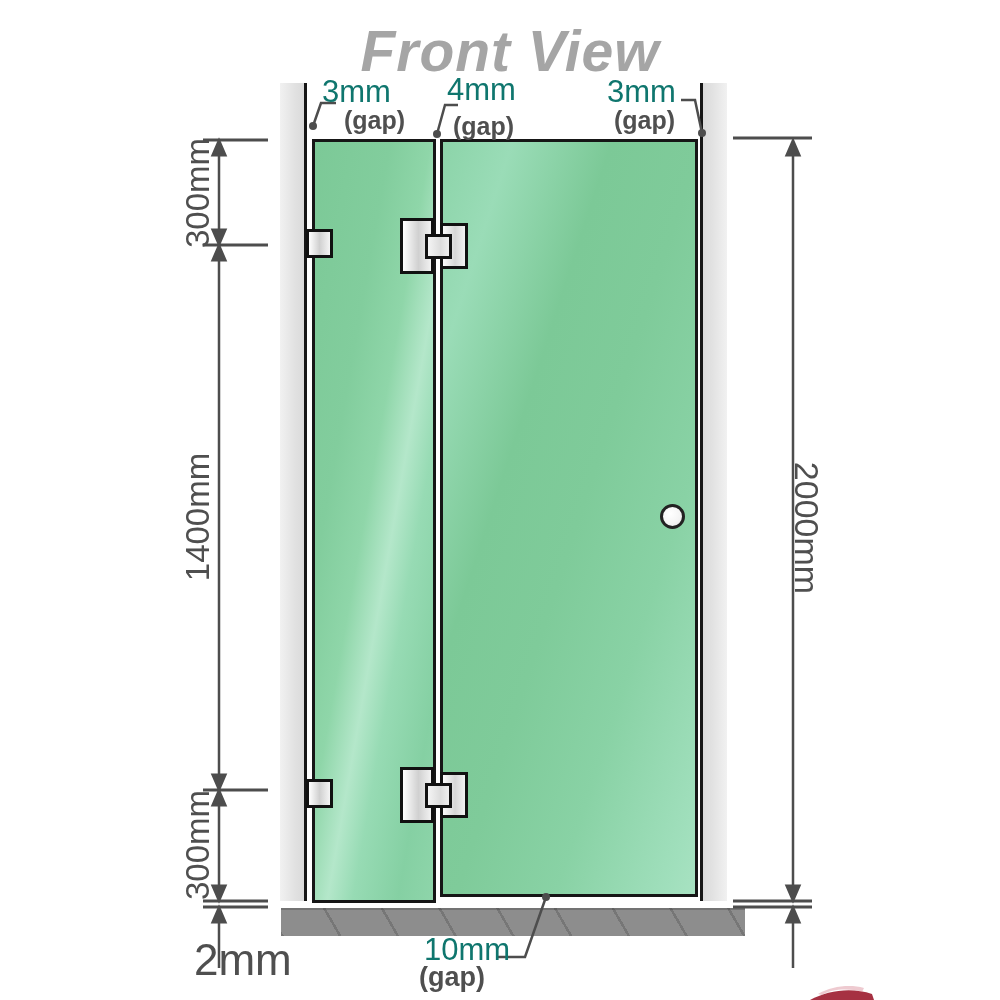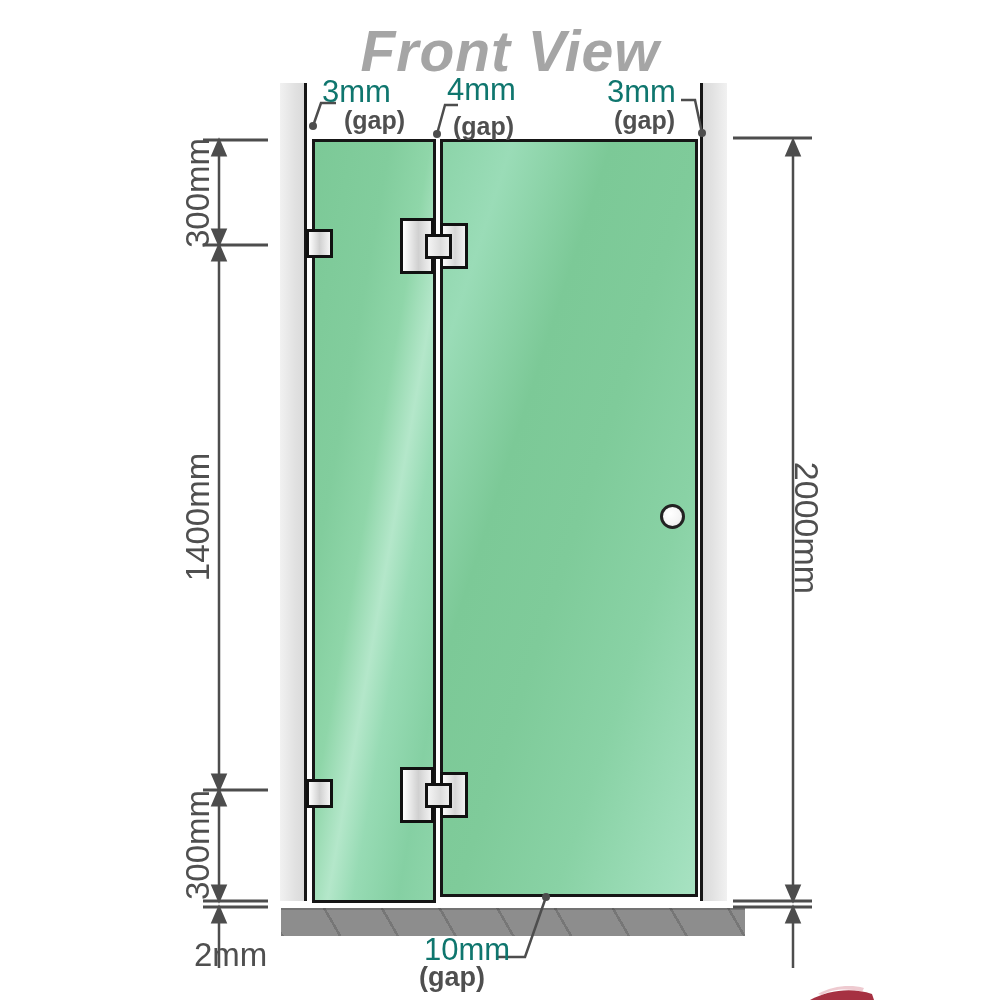--- a/index.html
+++ b/index.html
@@ -77,21 +77,21 @@
 
   
   .vlabel{
     position:absolute;white-space:nowrap;color:#4f4f4f;
     transform:translate(-50%,-50%) rotate(-90deg);
     font-size:33px;line-height:1;
   }
   .vlabel.cw{transform:translate(-50%,-50%) rotate(90deg);font-size:34px;}
   .gap-val{position:absolute;font-size:31px;line-height:1;white-space:nowrap;color:#0f766e;}
   .gap-note{position:absolute;font-size:25px;line-height:1;white-space:nowrap;color:#4f4f4f;font-weight:bold;}
-  #dim-2mm{left:194px;top:938px;font-size:33px;line-height:1;white-space:nowrap;}
+  #dim-2mm{left:194px;top:938px;font-size:44px;line-height:1;white-space:nowrap;}
 
   #dimsvg{left:0;top:0;width:1000px;height:1000px;pointer-events:none;}
 </style>
 </head>
 <body>
 
 <div id="stage">
 
   <div id="title" class="abs">Front View</div>
 

